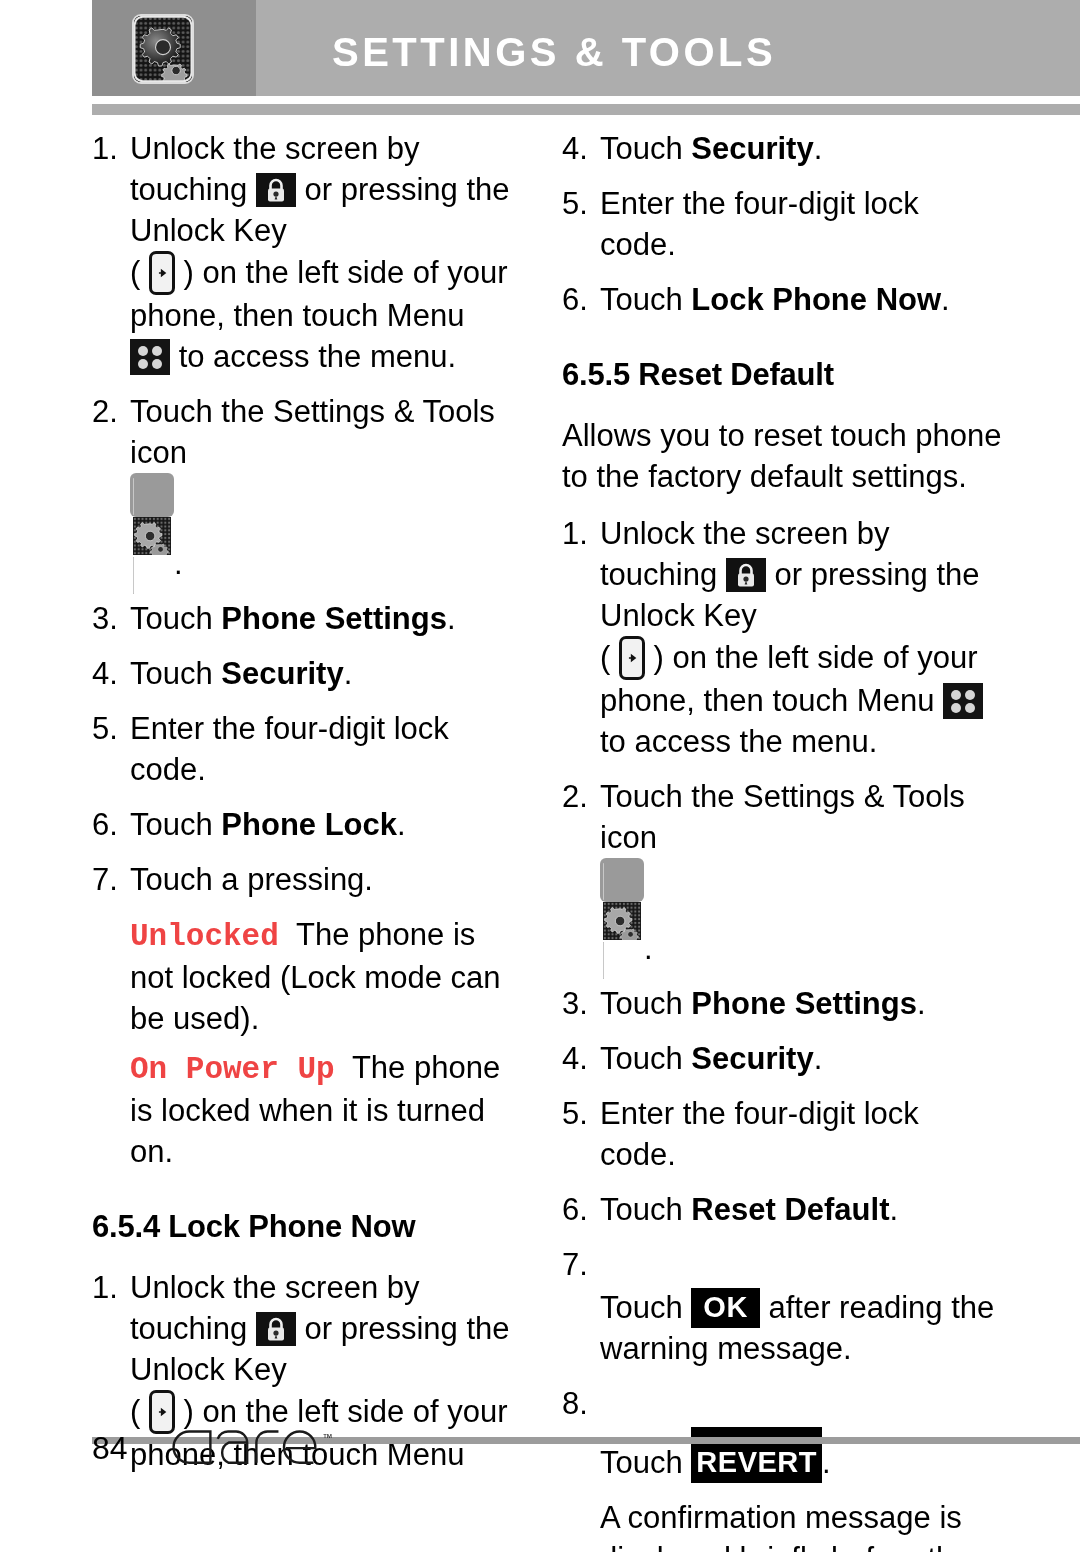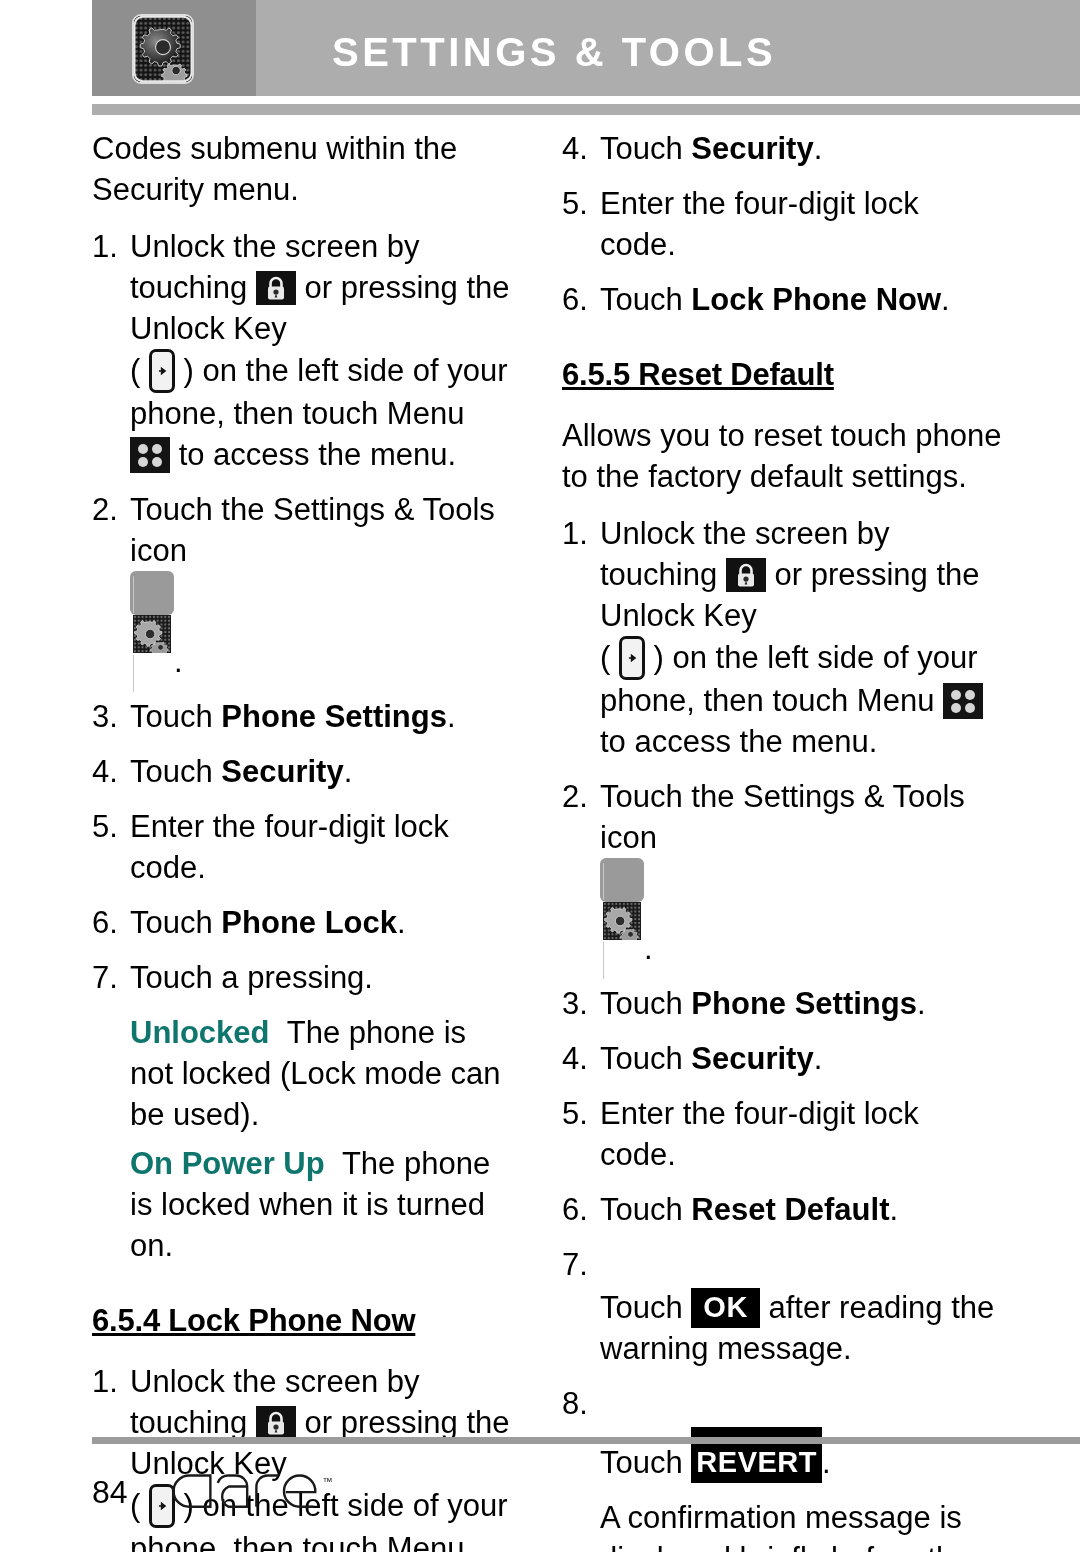--- a/index.html
+++ b/index.html
@@ -104,24 +104,23 @@
   }
   .sub {
     padding-left: 38px;
     margin: 0 0 8px 0;
   }
   .heading {
     font-weight: bold;
     font-size: 31px;
     margin: 34px 0 20px 0;
     letter-spacing: -0.2px;
-    text-decoration: underline;
   }
   b, .b { font-weight: bold; }
-  .magenta { color: #0f766e; }
+  .magenta { color: #ef4444; font-family: Liberation Mono, monospace; }
 
   
   .flow { display: inline; margin-top: 47px; }
 
   
   .ico {
     display: inline-block;
     vertical-align: -7px;
     position: relative;
   }
@@ -201,21 +200,20 @@
     width: 988px;
     height: 7px;
     background: #9c9c9c;
   }
   .footer {
     position: absolute;
     left: 92px;
     top: 1426px;
     width: 600px;
     height: 60px;
-    margin-top: 44px;
   }
   .page-num {
     position: absolute;
     left: 0px;
     top: 4px;
     font-size: 32px;
     font-family: "Liberation Sans", sans-serif;
   }
   .brand {
     position: absolute;
@@ -255,21 +253,20 @@
       </svg>
     </span>
   </div>
   <div class="header-bar"></div>
   <div class="header-title">SETTINGS &amp; TOOLS</div>
 </div>
 <div class="header-rule"></div>
 
 <div class="col col-left">
 
-  <div class="para">Codes submenu within the Security menu.</div>
 
   <div class="step">
     <span class="num">1.</span>
     <span class="flow">
       <span>Unlock the screen by touching</span>
       <span class="ico ico-lock">
         <svg viewBox="0 0 40 34">
           <rect width="40" height="34" fill="#111"></rect>
           <path d="M14.5 16 v-3.5 a5.5 5.5 0 0 1 11 0 V16" fill="none" stroke="#efefef" stroke-width="2.6"></path>
           <rect x="12" y="15.5" width="16" height="13" rx="2" fill="#e9e9e9"></rect>

